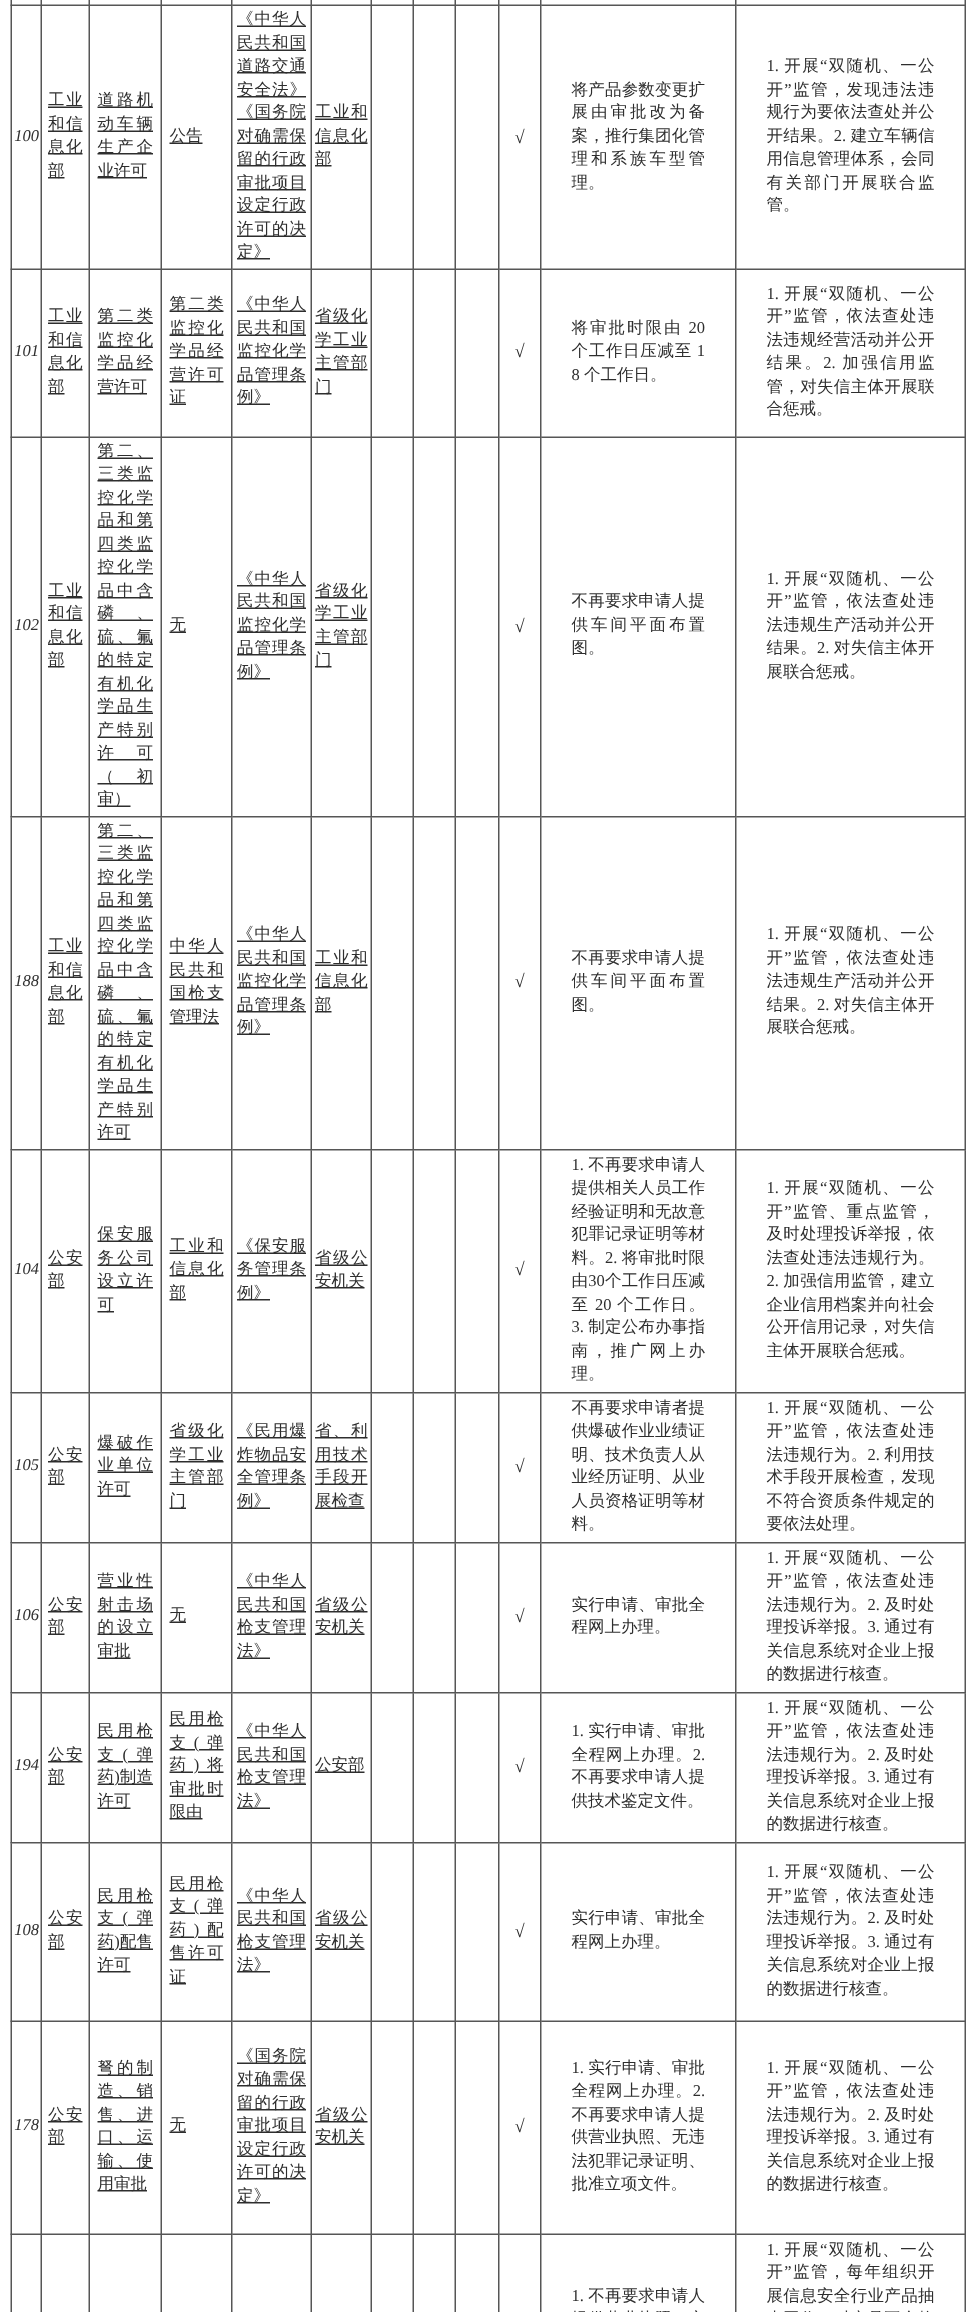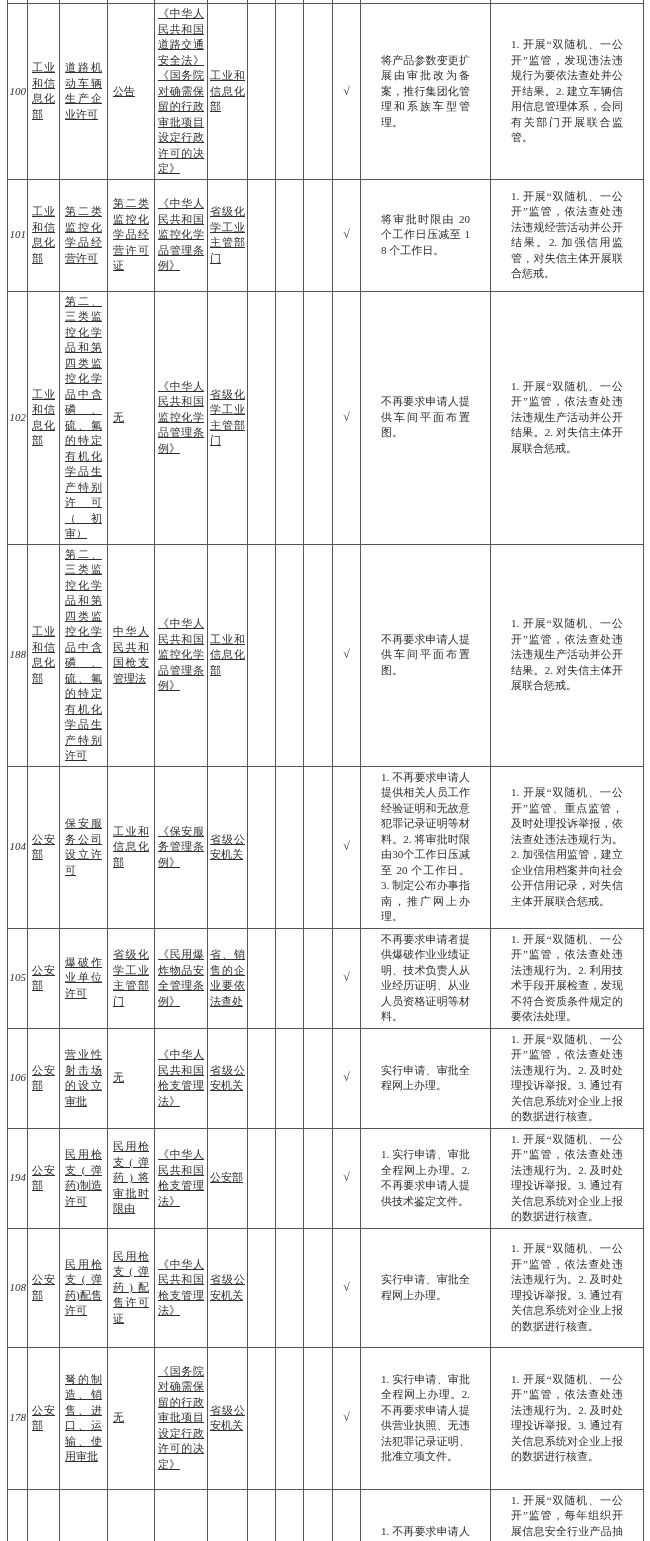--- a/index.html
+++ b/index.html
@@ -135,21 +135,21 @@
     <td class="c-meas">1. 不再要求申请人提供相关人员工作经验证明和无故意犯罪记录证明等材料。2. 将审批时限由30个工作日压减至 20 个工作日。3. 制定公布办事指南，推广网上办理。</td>
     <td class="c-sup">1. 开展“双随机、一公开”监管、重点监管，及时处理投诉举报，依法查处违法违规行为。2. 加强信用监管，建立企业信用档案并向社会公开信用记录，对失信主体开展联合惩戒。</td>
   </tr>
 
   <tr style="height:72px">
     <td class="c-no">105</td>
     <td class="c-dept">公安部</td>
     <td class="c-item">爆破作业单位许可</td>
     <td class="c-cert">省级化学工业主管部门</td>
     <td class="c-basis">《民用爆炸物品安全管理条例》</td>
-    <td class="c-agency">省、销售的企业要依法查处</td>
+    <td class="c-agency">省、利用技术手段开展检查</td>
     <td class="c-mode"></td>
     <td class="c-mode"></td>
     <td class="c-mode"></td>
     <td class="c-mode">√</td>
     <td class="c-meas">不再要求申请者提供爆破作业业绩证明、技术负责人从业经历证明、从业人员资格证明等材料。</td>
     <td class="c-sup">1. 开展“双随机、一公开”监管，依法查处违法违规行为。2. 利用技术手段开展检查，发现不符合资质条件规定的要依法处理。</td>
   </tr>
 
   <tr style="height:80px">
     <td class="c-no">106</td>

